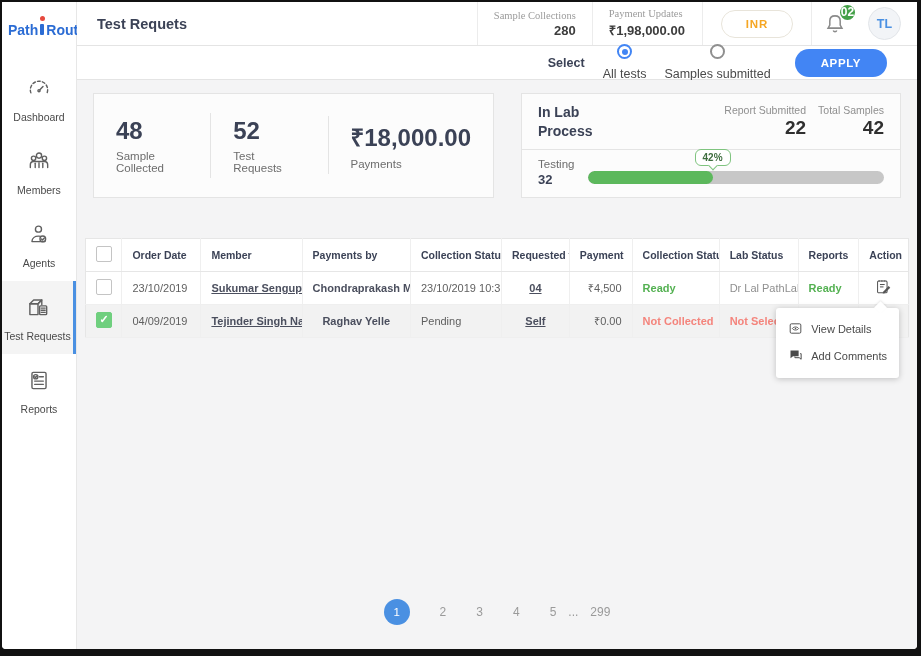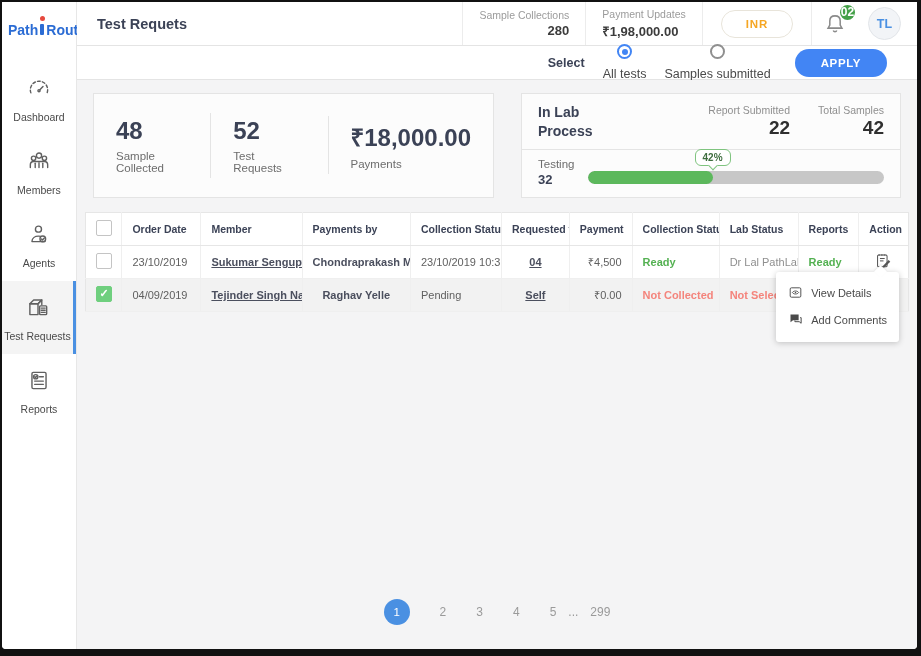--- a/index.html
+++ b/index.html
@@ -20,21 +20,21 @@
   .nav-item.active { background:#f4f4f4; border-right:3px solid #4a90e2; }
 
   
   .main { flex:1; display:flex; flex-direction:column; min-width:0; }
 
   
   .topbar { height:44px; background:#fff; border-bottom:1px solid #e4e4e4; display:flex; align-items:center; flex-shrink:0; }
   .page-title { font-size:14.5px; font-weight:700; color:#3b4256; margin-left:20px; }
   .topbar-right { margin-left:auto; display:flex; align-items:stretch; height:100%; }
   .tstat { display:flex; flex-direction:column; justify-content:center; align-items:flex-end; padding:0 16px; border-left:1px solid #ececec; min-width:110px; }
-  .tstat .tlabel { font-size:10.5px; color:#9b9b9b; }
+  .tstat .tlabel { font-size:10.5px; color:#9b9b9b;font-family:Liberation Serif, serif; }
   .tstat .tvalue { font-size:13px; font-weight:700; color:#3c3c3c; margin-top:2px; }
   .tstat.left-val { align-items:flex-start; }
   .currency-wrap { display:flex; align-items:center; padding:0 18px; border-left:1px solid #ececec;justify-content:flex-end; }
   .currency-btn { border:1px solid #e8e4da; background:#fff; border-radius:16px; padding:7px 24px; font-size:11.5px; font-weight:700; color:#f5a623; letter-spacing:.8px; cursor:pointer; }
   .bell-wrap { display:flex; align-items:center; padding:0 14px 0 10px; border-left:1px solid #ececec; position:relative; }
   .bell { position:relative; width:26px; height:26px; cursor:pointer; }
   .bell svg { stroke:#8a8a8a; fill:none; stroke-width:1.4; }
   .bell-badge { position:absolute; top:-6px; right:-7px; background:#44a048; color:#fff; font-size:12px; font-weight:700; width:15px; height:15px; border-radius:50%; display:flex; align-items:center; justify-content:center; }
   .avatar-wrap { display:flex; align-items:center; padding:0 16px 0 6px; }
   .avatar { width:33px; height:33px; border-radius:50%; background:#f2f4f7; border:1px solid #e2e5e9; color:#4a90e2; font-size:12.5px; font-weight:700; display:flex; align-items:center; justify-content:center; cursor:pointer; }
@@ -54,34 +54,34 @@
   .cards-row { display:flex; gap:27px; margin:0 8px; }
   .stats-card { flex:1.05; background:#fcfcfc; border:1px solid #e4e4e4; display:flex; align-items:center; padding:14px 0; }
   .stat { flex:1; padding:4px 22px; }
   .stat + .stat { border-left:1px solid #e4e4e4; }
   .stat-value { font-size:24px; font-weight:700; color:#3b4256; }
   .stat-label { font-size:11.5px; color:#6d6d6d; margin-top:5px; }
   .lab-panel { width:380px; flex-shrink:0; background:#fcfcfc; border:1px solid #e4e4e4; display:flex; flex-direction:column; }
   .lab-top { display:flex; align-items:center; padding:9px 16px 8px; border-bottom:1px solid #e4e4e4; flex:1; }
   .lab-title { font-size:14px; font-weight:700; color:#3b4256; line-height:1.35; }
   .lab-stat { margin-left:auto; text-align:right; }
-  .lab-stat + .lab-stat { margin-left:28px; }
+  .lab-stat + .lab-stat { margin-left:12px; }
   .lab-stat .llabel { font-size:10.5px; color:#8f8f8f; }
   .lab-stat .lvalue { font-size:19px; font-weight:700; color:#2f2f2f; margin-top:1px; }
   .lab-bottom { display:flex; align-items:center; padding:8px 16px 10px; gap:14px; }
   .testing-block .tb-label { font-size:11.5px; color:#6d6d6d; }
   .testing-block .tb-value { font-size:13px; font-weight:700; color:#3b4256; margin-top:2px; }
   .progress-wrap { flex:1; position:relative; margin-top:10px; }
   .progress-track { height:13px; background:#c7c7c7; border-radius:8px; overflow:hidden; }
   .progress-fill { height:100%; background:#5cb85c; border-radius:8px; }
   .progress-badge { position:absolute; top:-22px; transform:translateX(-50%); background:#fff; border:1px solid #7fc47f; border-radius:6px; padding:2px 7px; font-size:10px; font-weight:700; color:#3e6e3e; }
   .progress-badge::after { content:""; position:absolute; left:50%; bottom:-4px; transform:translateX(-50%) rotate(45deg); width:6px; height:6px; background:#fff; border-right:1px solid #7fc47f; border-bottom:1px solid #7fc47f; }
 
   
-  .table-wrap { position:relative; margin:14px 0 0; }
+  .table-wrap { position:relative; margin:40px 0 0; }
   table { width:100%; border-collapse:collapse; table-layout:fixed; background:#fff; border:1px solid #e6e6e6; }
   th, td { border-right:1px solid #efefef; padding:0 10px; height:33px; font-size:11px; overflow:hidden; white-space:nowrap; }
   th:last-child, td:last-child { border-right:none; }
   thead th { font-size:10.5px; font-weight:700; color:#3b4256; text-align:left; border-bottom:1px solid #e6e6e6; background:#fff; }
   tbody tr { border-bottom:1px solid #efefef; }
   tbody tr.alt { background:#f2f2f2; }
   td { color:#5f5f5f; }
   .cell-center { text-align:center; }
   .cell-right { text-align:right; }
   .member-link { font-weight:700; color:#4b4f5e; text-decoration:underline; cursor:pointer; }
@@ -89,21 +89,21 @@
   .st-green { color:#54b152; font-weight:600; }
   .st-red { color:#f4847c; font-weight:600; }
   .st-gray { color:#8f8f8f; }
   .chk { width:16px; height:16px; border:1px solid #c4c4c4; border-radius:2px; background:#fff; display:inline-block; cursor:pointer; }
   .chk.checked { background:#6fcf7e; border-color:#6fcf7e; position:relative; }
   .chk.checked::after { content:"✓"; position:absolute; left:2.5px; top:0.5px; color:#fff; font-size:11px; font-weight:700; }
   .action-btn { background:none; border:none; cursor:pointer; padding:2px; }
   .action-btn svg { stroke:#555; fill:none; stroke-width:1.3; }
 
   
-  .ctx-menu { position:absolute; top:60px; right:10px; background:#fff; border-radius:3px; box-shadow:0 1px 6px rgba(0,0,0,.22); padding:8px 0; z-index:5; min-width:108px; }
+  .ctx-menu { position:absolute; top:70px; right:10px; background:#fff; border-radius:3px; box-shadow:0 1px 6px rgba(0,0,0,.22); padding:8px 0; z-index:5; min-width:108px; }
   .ctx-menu::before { content:""; position:absolute; top:-5px; right:14px; width:9px; height:9px; background:#fff; transform:rotate(45deg); box-shadow:-1px -1px 2px rgba(0,0,0,.08); }
   .ctx-item { display:flex; align-items:center; gap:8px; padding:5px 12px; font-size:11px; color:#4a4a4a; cursor:pointer; }
   .ctx-item svg { flex-shrink:0; }
 
   
   .pagination { margin-top:auto; display:flex; align-items:center; justify-content:center; gap:30px; padding:12px 0 14px; }
   .page-num { font-size:12px; color:#9a9a9a; cursor:pointer; }
   .page-num.active { background:#4a90e2; color:#fff; width:26px; height:26px; border-radius:50%; display:flex; align-items:center; justify-content:center; font-size:11.5px; }
   .page-ellipsis { font-size:12px; color:#9a9a9a; margin:0 -18px; }
 </style>

